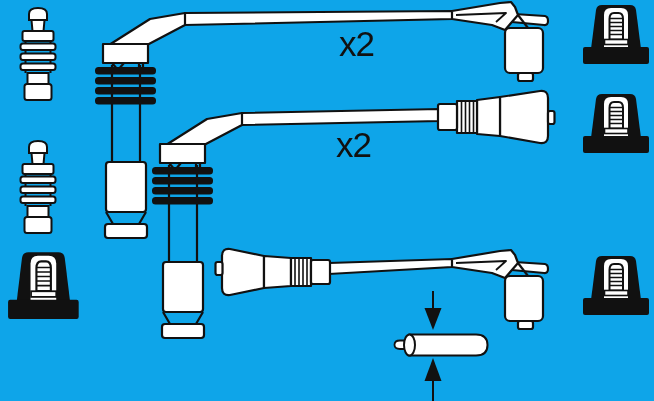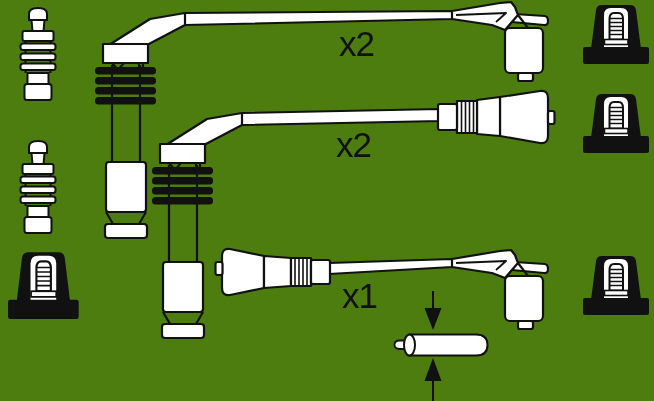--- a/index.html
+++ b/index.html
@@ -1,17 +1,17 @@
 <!DOCTYPE html>
 <html><head>
 <meta charset="utf-8">
 <style>
   html,body{margin:0;padding:0;background:#fff;}
   .stage{
-    position:relative;width:654px;height:401px;background:#4d7c0f;
+    position:relative;width:654px;height:401px;background:#0ea5e9;
     overflow:hidden;font-family:"Liberation Sans",sans-serif;
   }
   .stage svg{position:absolute;left:0;top:0;}
   .lbl{position:absolute;color:#111;line-height:1.05;white-space:nowrap;}
   .qty{font-size:35px;letter-spacing:-1px;}
   .dia{font-size:42px;letter-spacing:-2px;}
 </style>
 </head>
 <body>
 
@@ -109,15 +109,14 @@
     <path d="M409.5,334.5 H476 Q487.5,334.5 487.5,345 Q487.5,355.5 476,355.5 H409.5 Z" fill="#fff" stroke="#111" stroke-width="2"></path>
     <path d="M409.5,340.5 H400 Q394.5,340.5 394.5,344.8 Q394.5,349 400,349 H409.5" fill="#fff" stroke="#111" stroke-width="1.8"></path>
     <ellipse cx="409.5" cy="345" rx="5.5" ry="10.5" fill="#fff" stroke="#111" stroke-width="2"></ellipse>
     <polygon points="424.5,381 441.5,381 433,358" fill="#111"></polygon>
     <path d="M433,381 V401" stroke="#111" stroke-width="2" fill="none"></path>
   </g>
 </svg>
 
 <div class="lbl qty" style="left:339px;top:26px">x2</div>
 <div class="lbl qty" style="left:336px;top:127px">x2</div>
-<div class="lbl qty" style="left:342px;top:278px">x1</div>
 
 </div>
 
 </body></html>

